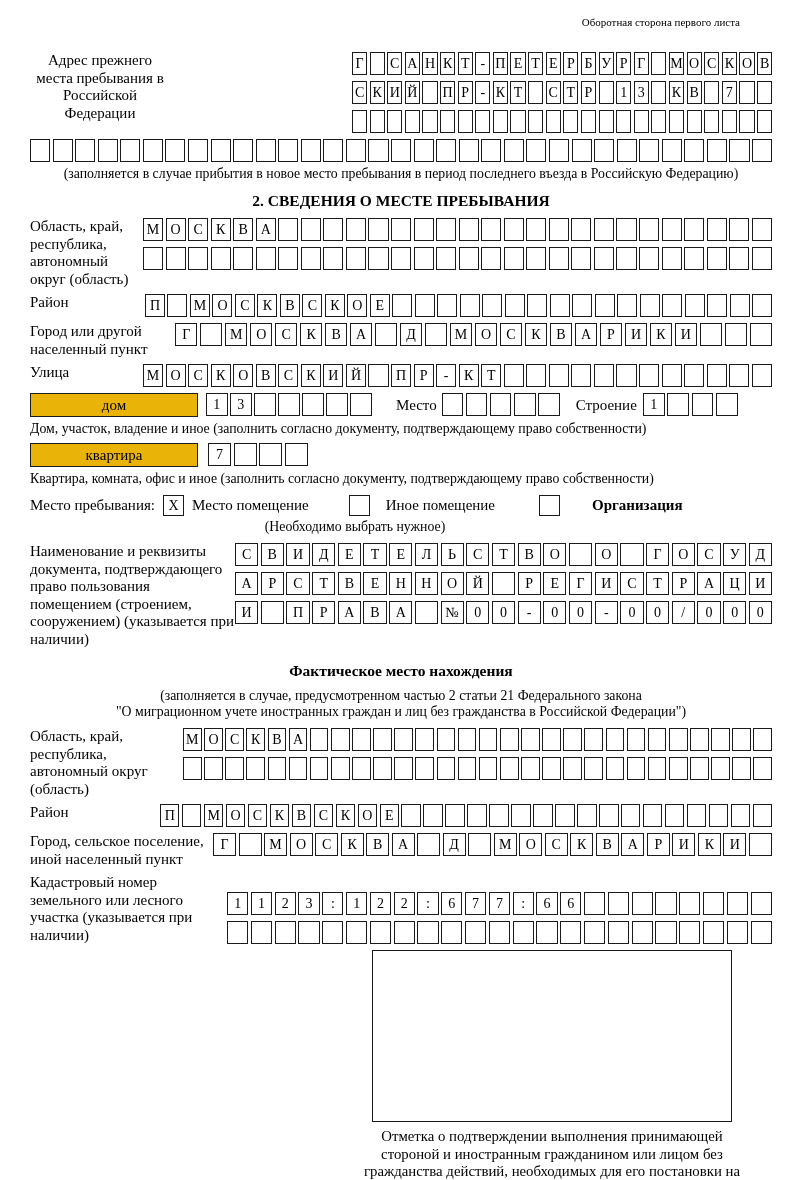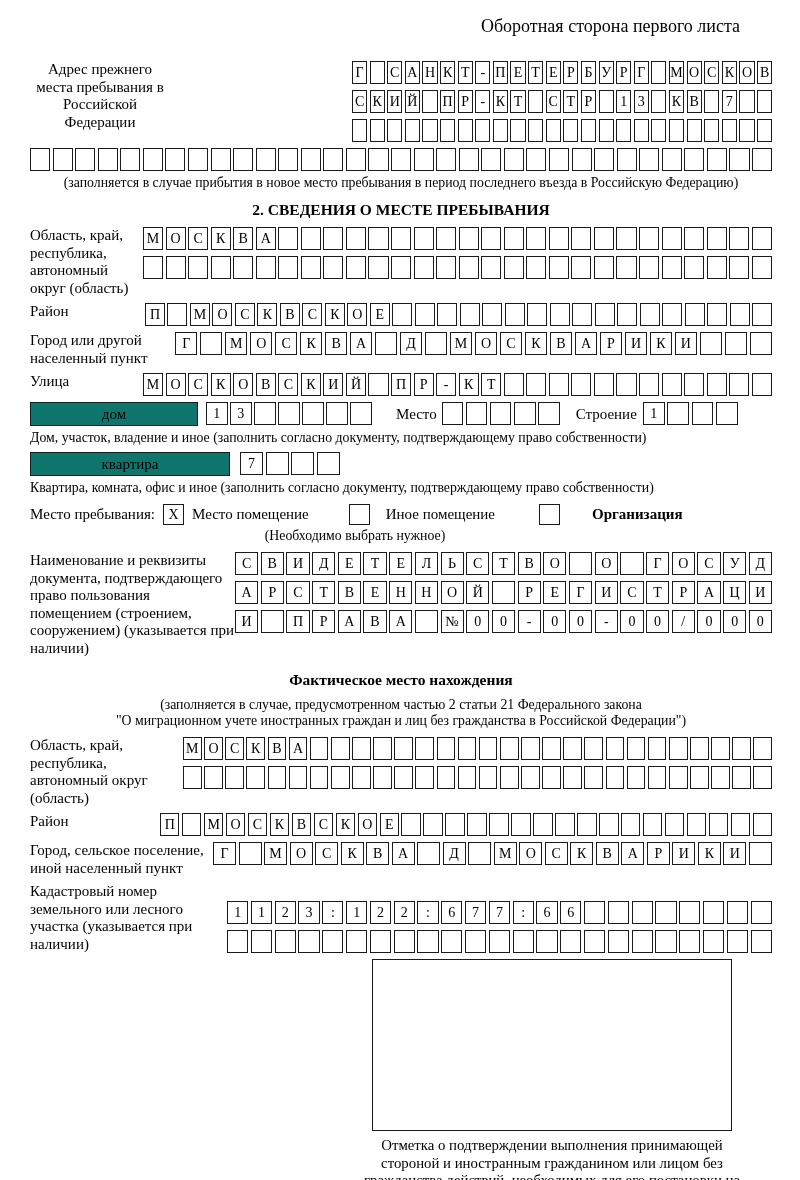--- a/index.html
+++ b/index.html
@@ -4,21 +4,21 @@
 <style>
   * { margin:0; padding:0; box-sizing:border-box; }
   html,body { background:#ffffff; }
   body {
     width:800px; height:1180px;
     font-family:"Liberation Serif", serif;
     color:#000;
   }
   .page { width:800px; height:1180px; padding:16px 28px 0 30px; overflow:hidden; }
 
-  .top-title { text-align:right; padding-right:32px; font-size:18px; margin-bottom:24px; }
+  .top-title { text-align:right; padding-right:32px; font-size:11px; margin-bottom:24px; }
 
   
   .frow { display:flex; margin-bottom:6px; }
   .flabel { font-size:15px; line-height:17.5px; flex:none; }
   .fcells { flex:1; display:flex; flex-direction:column; gap:6px; }
 
   .cellrow { display:flex; gap:2.5px; }
   .cell {
     flex:1; min-width:0; height:23px;
     border:1.6px solid #1b1b1b;
@@ -27,21 +27,21 @@
   }
 
   .note { font-size:13.8px; line-height:16px; }
   .note.center { text-align:center; }
 
   .sec-title { text-align:center; font-weight:bold; font-size:15.5px; margin:10px 0 8px 0; }
 
   .labelbox {
     height:24px; border:1.6px solid #1b1b1b;
     display:flex; align-items:center; justify-content:center;
-    font-size:15px; flex:none; background:#0f766e;
+    font-size:15px; flex:none; background:#eab308;
   }
   .inline-label { font-size:15px; line-height:24px; flex:none; }
 
   .inlinerow { display:flex; align-items:flex-start; margin-bottom:4px; }
 
   .checkbox {
     width:21px; height:21px; border:1.6px solid #1b1b1b; flex:none;
     display:flex; align-items:center; justify-content:center;
     font-size:14px; background:#fff;
   }
@@ -379,21 +379,21 @@
     <div class="cellrow" style="width:95px; margin-left:6px;">
         <span class="cell">1</span>
         <span class="cell"></span>
         <span class="cell"></span>
         <span class="cell"></span>
       </div>
   </div>
   <div class="note" style="margin-bottom:6px;">Дом, участок, владение и иное (заполнить согласно документу, подтверждающему право собственности)</div>
 
   <div class="inlinerow">
-    <div class="labelbox" style="width:200px;">квартира</div>
+    <div class="labelbox" style="width:168px;">квартира</div>
     <div class="cellrow" style="width:100px; margin-left:10px;">
         <span class="cell">7</span>
         <span class="cell"></span>
         <span class="cell"></span>
         <span class="cell"></span>
       </div>
   </div>
   <div class="note" style="margin-bottom:8px;">Квартира, комната, офис и иное (заполнить согласно документу, подтверждающему право собственности)</div>
 
   <div class="inlinerow" style="align-items:center; margin-bottom:3px;">

